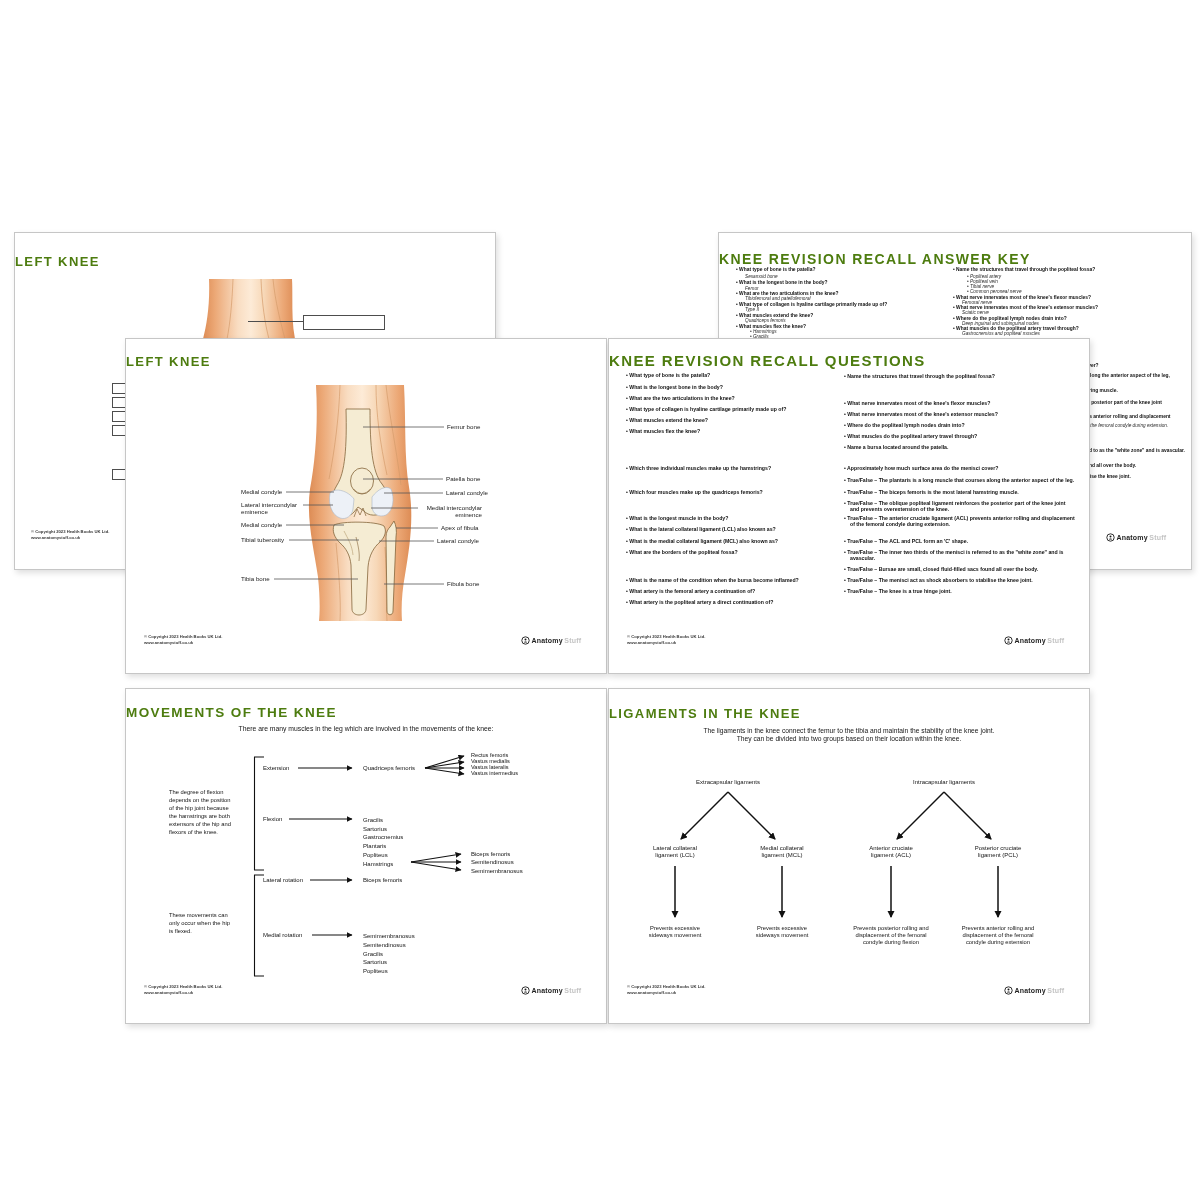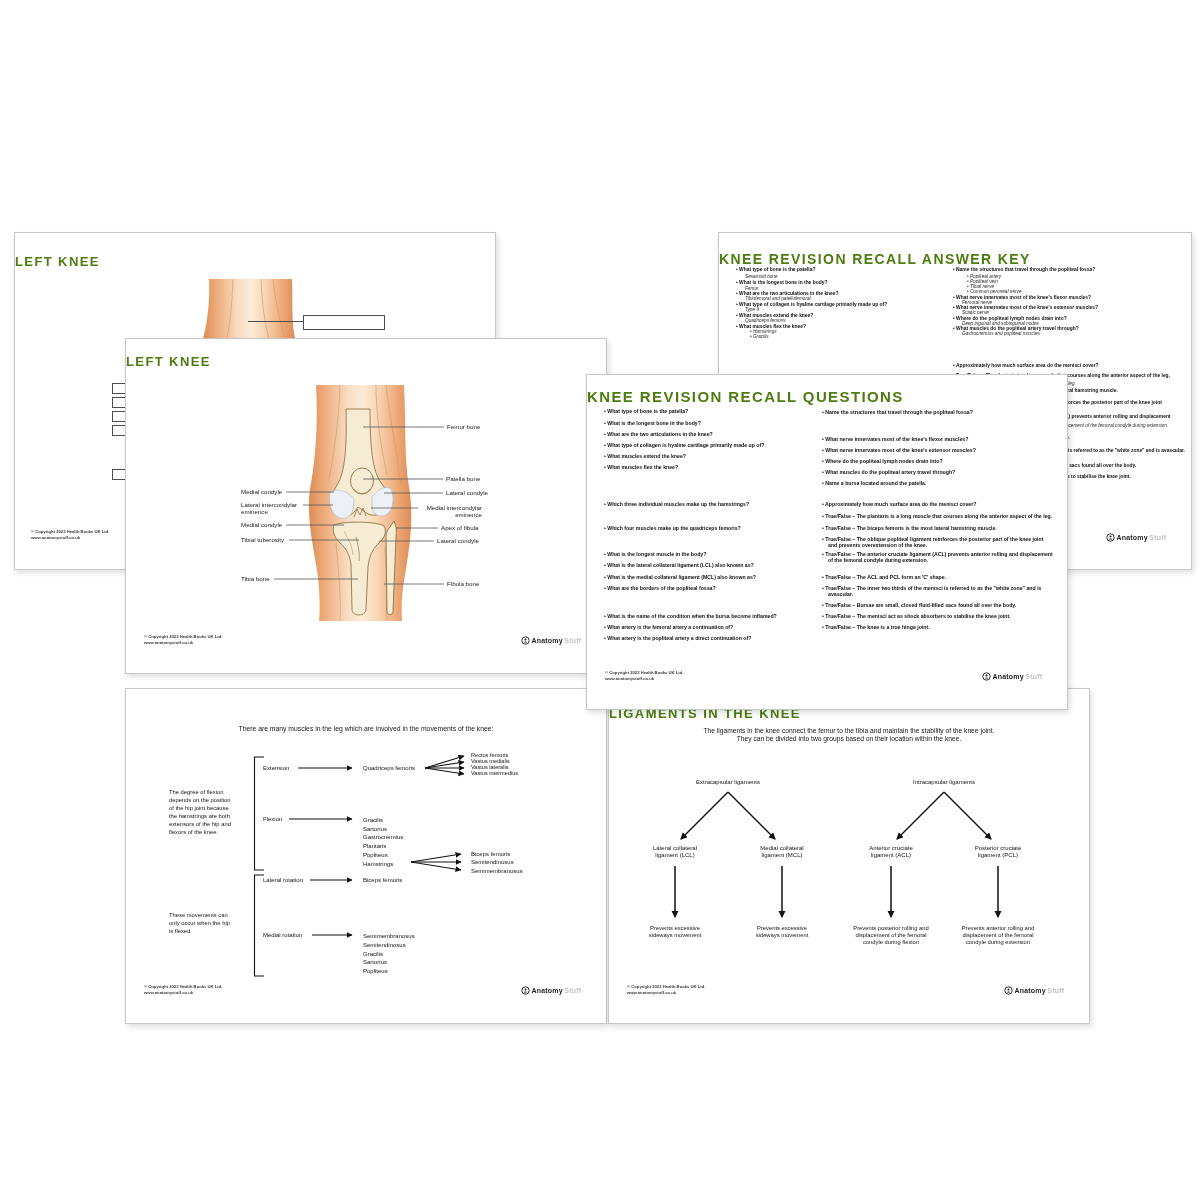--- a/index.html
+++ b/index.html
@@ -201,21 +201,21 @@
       <svg width="9" height="9" viewBox="0 0 9 9">
         <circle cx="4.5" cy="4.5" r="3.7" fill="none" stroke="#1a1a1a" stroke-width="0.9"></circle>
         <circle cx="4.5" cy="3.4" r="1" fill="#1a1a1a"></circle>
         <path d="M2.8,6.6 C3.2,5.1 5.8,5.1 6.2,6.6 Z" fill="#1a1a1a"></path>
       </svg>
       <span class="bb">Anatomy</span>
         <span class="bl">Stuff</span>
     </div>
   </div>
 
-  <div class="page" id="p4" style="left:586px;top:338px;width:480px;height:334px;z-index:3;margin-top:36px;">
+  <div class="page" id="p4" style="left:608px;top:338px;width:480px;height:334px;z-index:3;">
     <div class="ptitle" style="top:13px;font-size:15px;">KNEE REVISION RECALL QUESTIONS</div>
     <div class="copy" style="left:18px;top:295px;">
       <div>© Copyright 2023 Health Books UK Ltd.</div>
       <div>www.anatomystuff.co.uk</div>
     </div>
     <div class="brand" style="left:395px;top:297px;">
       <svg width="9" height="9" viewBox="0 0 9 9">
         <circle cx="4.5" cy="4.5" r="3.7" fill="none" stroke="#1a1a1a" stroke-width="0.9"></circle>
         <circle cx="4.5" cy="3.4" r="1" fill="#1a1a1a"></circle>
         <path d="M2.8,6.6 C3.2,5.1 5.8,5.1 6.2,6.6 Z" fill="#1a1a1a"></path>
@@ -253,20 +253,21 @@
 of the femoral condyle during extension.</div>
       <div class="q" style="left: 235px; top: 199px; width: 234px;">• True/False – The ACL and PCL form an 'C' shape.</div>
       <div class="q" style="left: 235px; top: 210px; width: 234px;">• True/False – The inner two thirds of the menisci is referred to as the "white zone" and is
 avascular.</div>
       <div class="q" style="left: 235px; top: 227px; width: 234px;">• True/False – Bursae are small, closed fluid-filled sacs found all over the body.</div>
       <div class="q" style="left: 235px; top: 238px; width: 234px;">• True/False – The menisci act as shock absorbers to stabilise the knee joint.</div>
       <div class="q" style="left: 235px; top: 249px; width: 234px;">• True/False – The knee is a true hinge joint.</div>
     </div>
 
   <div class="page" id="p5" style="left:125px;top:688px;width:480px;height:334px;z-index:2;">
+    <div class="ptitle" style="top:16px;font-size:13.5px;">MOVEMENTS OF THE KNEE</div>
     <div class="subtle" style="top:36px;font-size:6.8px;">There are many muscles in the leg which are involved in the movements of the knee:</div>
     <svg class="abs" style="left:0;top:0;" width="480" height="334" viewBox="0 0 480 334">
       <defs>
         <marker id="ah1" markerWidth="7" markerHeight="7" refX="5.5" refY="3" orient="auto" markerUnits="userSpaceOnUse">
           <path d="M0,0 L6,3 L0,6 Z" fill="#111"></path>
         </marker>
       </defs>
       <path class="br" d="M138,68 H128.5 V181 H138"></path>
       <path class="br" d="M138,186 H128.5 V287 H138"></path>
       <line class="ar" x1="172" y1="79" x2="226" y2="79"></line>

